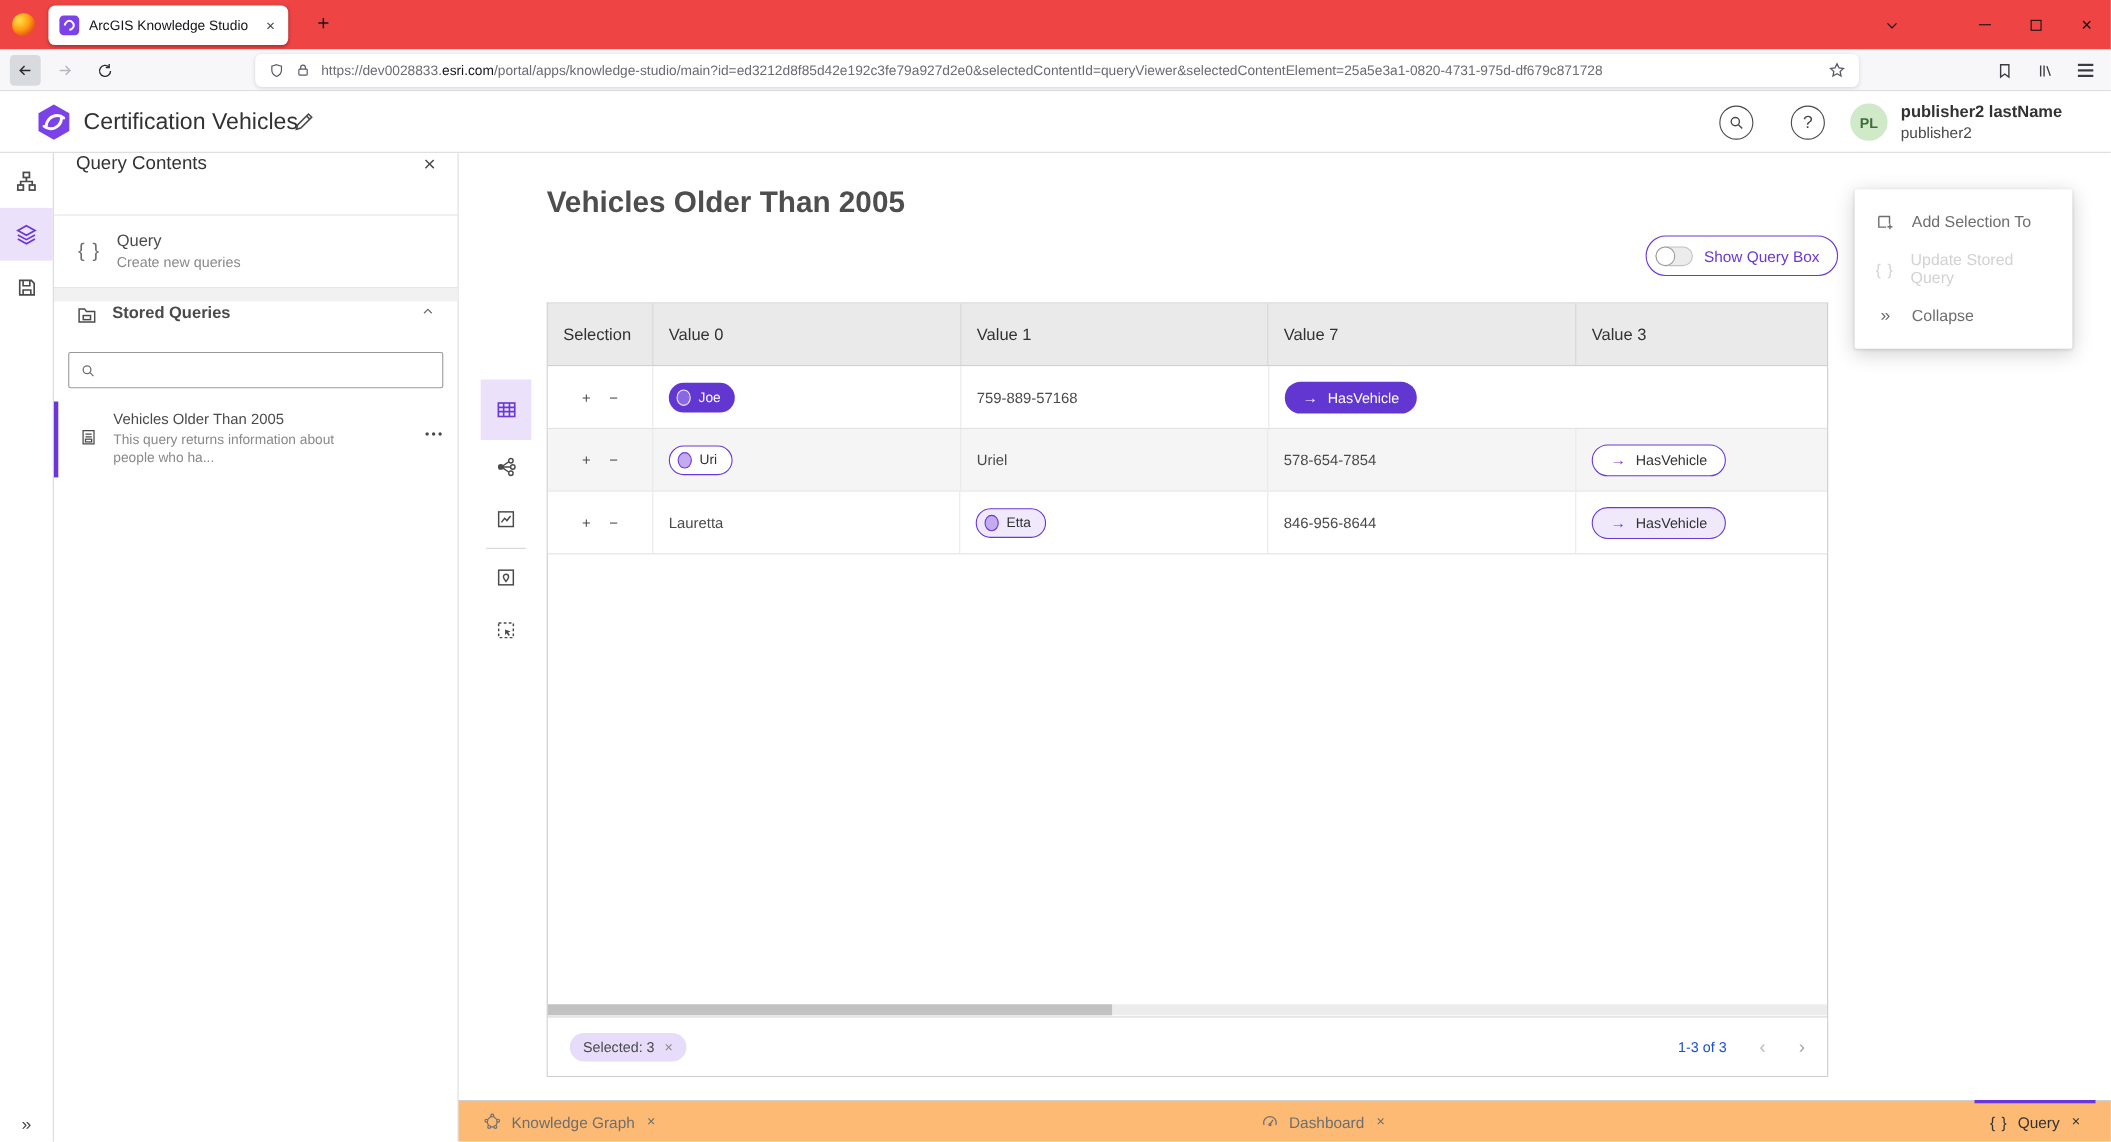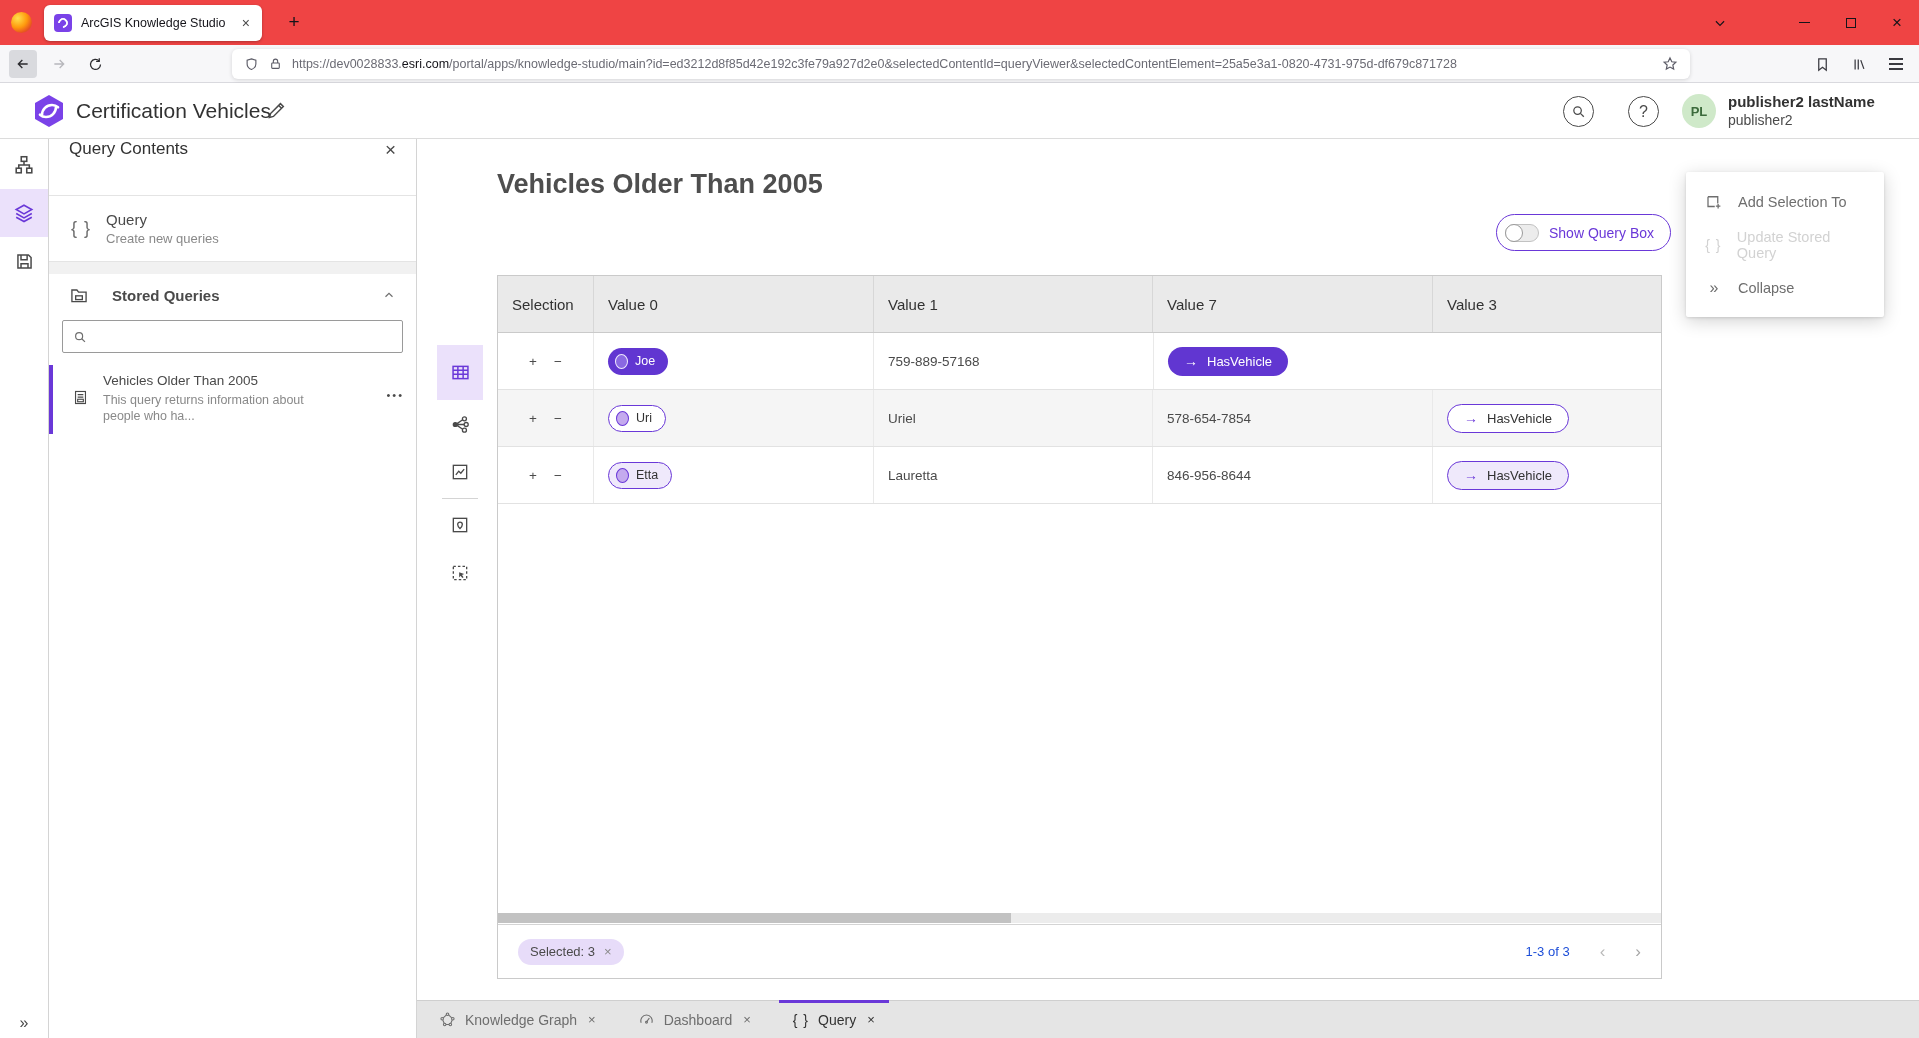--- a/index.html
+++ b/index.html
@@ -61,21 +61,21 @@
   
   .contents-panel { position:absolute; left:49px; top:139px; width:368px; height:899px; background:#fff; border-right:1px solid #d4d4d4; }
   .panel-header { height:57px; border-bottom:1px solid #e4e4e4; display:flex; align-items:flex-start; padding:0 20px; }
   .panel-title { flex:1; font-size:17px; color:#323232; }
   .panel-close { font-size:19px; color:#4a4a4a; }
   .query-item { height:66px; border-bottom:1px solid #e4e4e4; display:flex; align-items:center; padding:0 22px; gap:15px; }
   .braces-icon { font-size:18px; color:#6e6e6e; letter-spacing:1px; }
   .qi-title { font-size:15px; color:#4a4a4a; margin-bottom:3px; }
   .qi-sub { font-size:13px; color:#898989; }
   .panel-gap { height:12px; background:#f1f1f1; }
-  .stored-header { height:38px; display:flex; align-items:center; padding:0 20px; gap:23px; margin-top:2px; }
+  .stored-header { height:38px; display:flex; padding:0 20px; gap:13px; margin-top:2px; }
   .stored-title { flex:1; font-size:15px; font-weight:700; color:#4a4a4a; }
   .panel-search { margin:6px 13px 12px; height:33px; border:1px solid #9a9a9a; border-radius:2px; display:flex; align-items:center; padding:0 10px; gap:8px; background:#fff; }
   .panel-search input { border:none; outline:none; flex:1; font-size:13px; font-family:"Liberation Sans",sans-serif; }
   .stored-item { position:relative; border-left:4px solid #6a38d8; padding:8px 40px 10px 50px; min-height:64px; }
   .si-doc { position:absolute; left:19px; top:24px; color:#4a4a4a; }
   .si-title { font-size:13.5px; color:#4a4a4a; margin-bottom:4px; }
   .si-desc { font-size:12.5px; color:#898989; line-height:16px; width:205px; }
   .si-menu { position:absolute; right:12px; top:24px; font-size:11px; letter-spacing:2px; color:#4a4a4a; }
 
   
@@ -130,22 +130,22 @@
   
   .context-menu { position:absolute; left:1686px; top:172px; width:198px; background:#fff; border-radius:2px; padding:8px 0;
                   box-shadow:0 1px 3px rgba(0,0,0,.12), 0 4px 18px rgba(0,0,0,.18); z-index:30; }
   .menu-item { height:43px; display:flex; align-items:center; gap:14px; padding:0 18px; font-size:14.5px; color:#6e6e6e; }
   .menu-item.disabled { color:#d2d2d2; }
   .menu-item .mi-icon { width:20px; display:flex; justify-content:center; }
   .menu-braces { font-size:14px; letter-spacing:1px; }
   .menu-collapse { font-size:16px; }
 
   
-  .bottom-bar { position:absolute; left:417px; top:1000px; width:1502px; height:38px; background:#e5e5e5; border-top:1px solid #cfcfcf;
-                display:flex; align-items:stretch; padding-left:8px; }
+  .bottom-bar { position:absolute; left:417px; top:1000px; width:1502px; height:38px; background:#fdba74; border-top:1px solid #cfcfcf;
+                display:flex; align-items:stretch; padding-left:8px;justify-content:space-between; }
   .btab { position:relative; display:flex; align-items:center; gap:9px; padding:0 14px; margin-right:14px; font-size:14px; color:#6e6e6e; }
   .btab .btab-x { font-size:13px; color:#6e6e6e; margin-left:2px; }
   .btab.active { color:#323232; }
   .btab.active .btab-x { color:#323232; }
   .btab.active::before { content:""; position:absolute; top:-1px; left:0; right:0; height:3px; background:#6a38d8; }
   .btab .braces-sm { font-size:14px; letter-spacing:1px; }
 </style>
 </head>
 <body>
 
@@ -414,27 +414,27 @@
               <span>HasVehicle</span>
             </span>
         </div>
       </div>
 
       <div class="trow">
         <div class="cell c-sel sel-cell">
           <span class="sel-op">+</span>
           <span class="sel-op">−</span>
         </div>
+        <div class="cell c-v1">Lauretta</div>
         <div class="cell c-v0">
           <span class="entity-pill pill-outline pill-tint">
               <span class="dot"></span>
               <span>Etta</span>
             </span>
         </div>
-        <div class="cell c-v1">Lauretta</div>
         <div class="cell c-v2">846-956-8644</div>
         <div class="cell c-v3">
           <span class="rel-pill rel-outline pill-tint">
               <span class="arrow">→</span>
               <span>HasVehicle</span>
             </span>
         </div>
       </div>
 
       <div class="hscroll">

